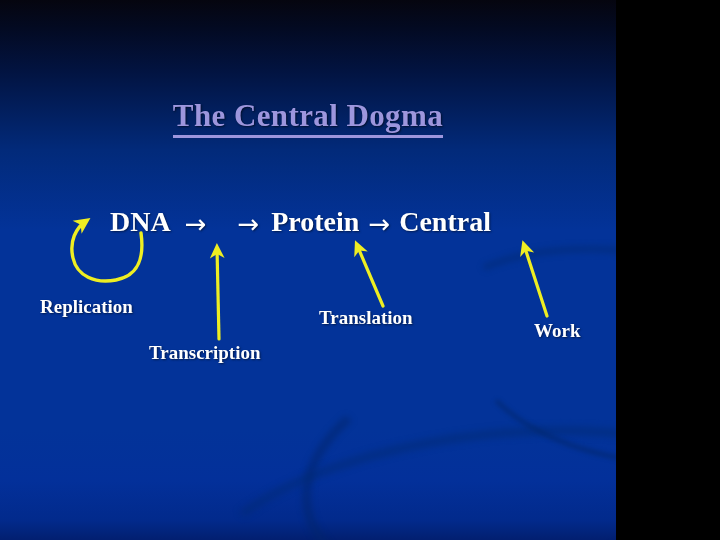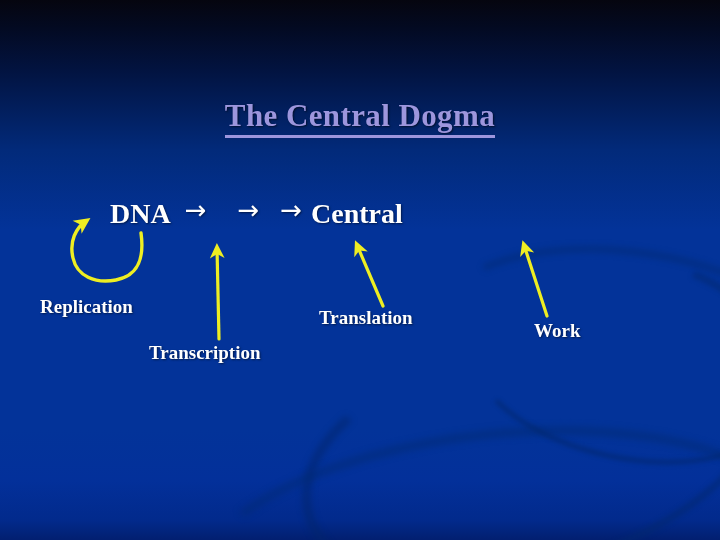--- a/index.html
+++ b/index.html
@@ -2,21 +2,21 @@
 <html><head>
 <meta charset="utf-8">
 <style>
   html, body {
     margin: 0;
     padding: 0;
     background: #000;
   }
   #slide {
     position: relative;
-    width: 720px;
+    width: 616px;
     height: 540px;
     overflow: hidden;
     background:
       linear-gradient(to bottom,
         #05050f 0px,
         #030a22 28px,
         #021340 70px,
         #022a7a 150px,
         #033399 230px,
         #033399 430px,
@@ -98,21 +98,21 @@
     padding-bottom: 1px;
   }
 
   
   #chain {
     position: absolute;
     left: 110px;
     top: 198px;
     height: 40px;
     display: flex;
-    align-items: flex-start;
+    align-items: flex-end;
     color: #ffffff;
     font-size: 28px;
     font-weight: bold;
     white-space: nowrap;
     text-shadow: 1px 1px 2px rgba(0,0,0,0.5);
   }
   #chain .node { display: inline-block; }
   #chain .arrow {
     display: inline-block;
     font-family: "DejaVu Sans", sans-serif;
@@ -167,20 +167,21 @@
   </div>
 
   <div id="chain">
     <span class="node">DNA</span>
     <span class="sp-a"></span>
     <span class="arrow">→</span>
     <span class="sp-b"></span>
     <span class="sp-c"></span>
     <span class="arrow">→</span>
     <span class="sp-d"></span>
+    <span class="node">Protein</span>
     <span class="sp-e"></span>
     <span class="arrow">→</span>
     <span class="sp-f"></span>
     <span class="node">Central</span>
   </div>
 
   <svg id="arrows" viewBox="0 0 720 540">
     <defs>
       <marker id="yhead" markerWidth="5.2" markerHeight="5.2" refX="3.4" refY="2.6" orient="auto" markerUnits="strokeWidth">
         <path d="M0.2,0.3 L5.0,2.6 L0.2,4.9 L1.5,2.6 Z" fill="#eeee22"></path>

